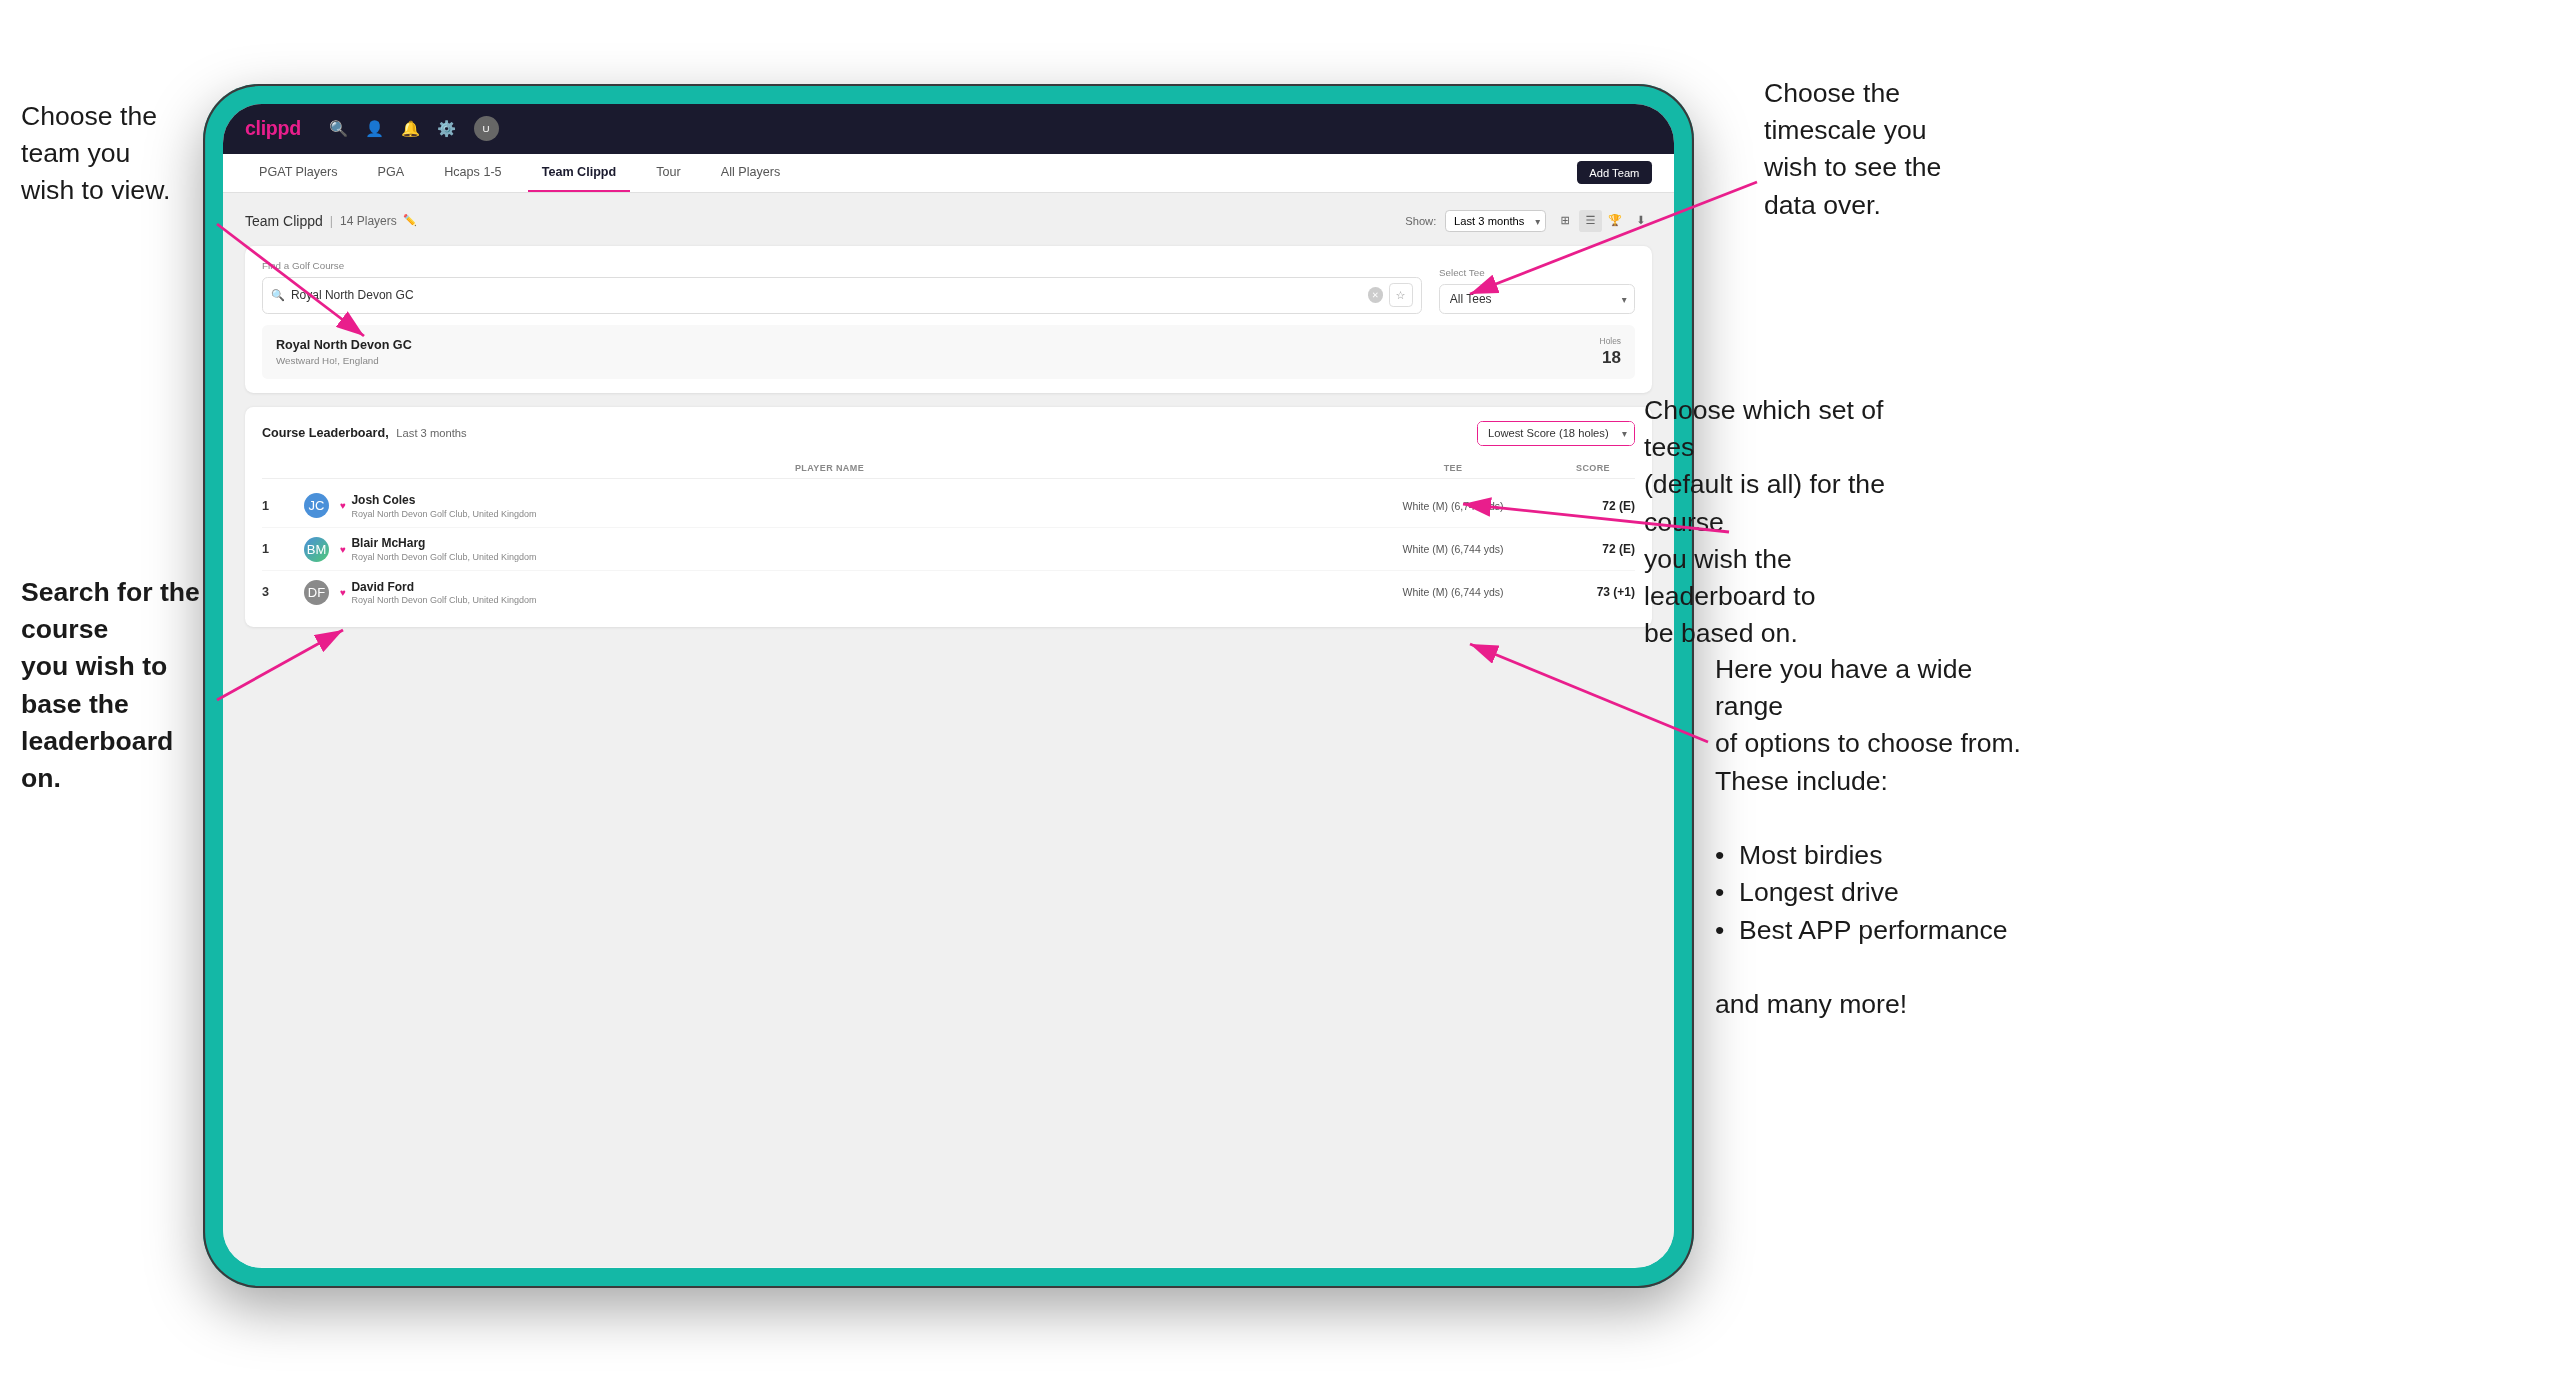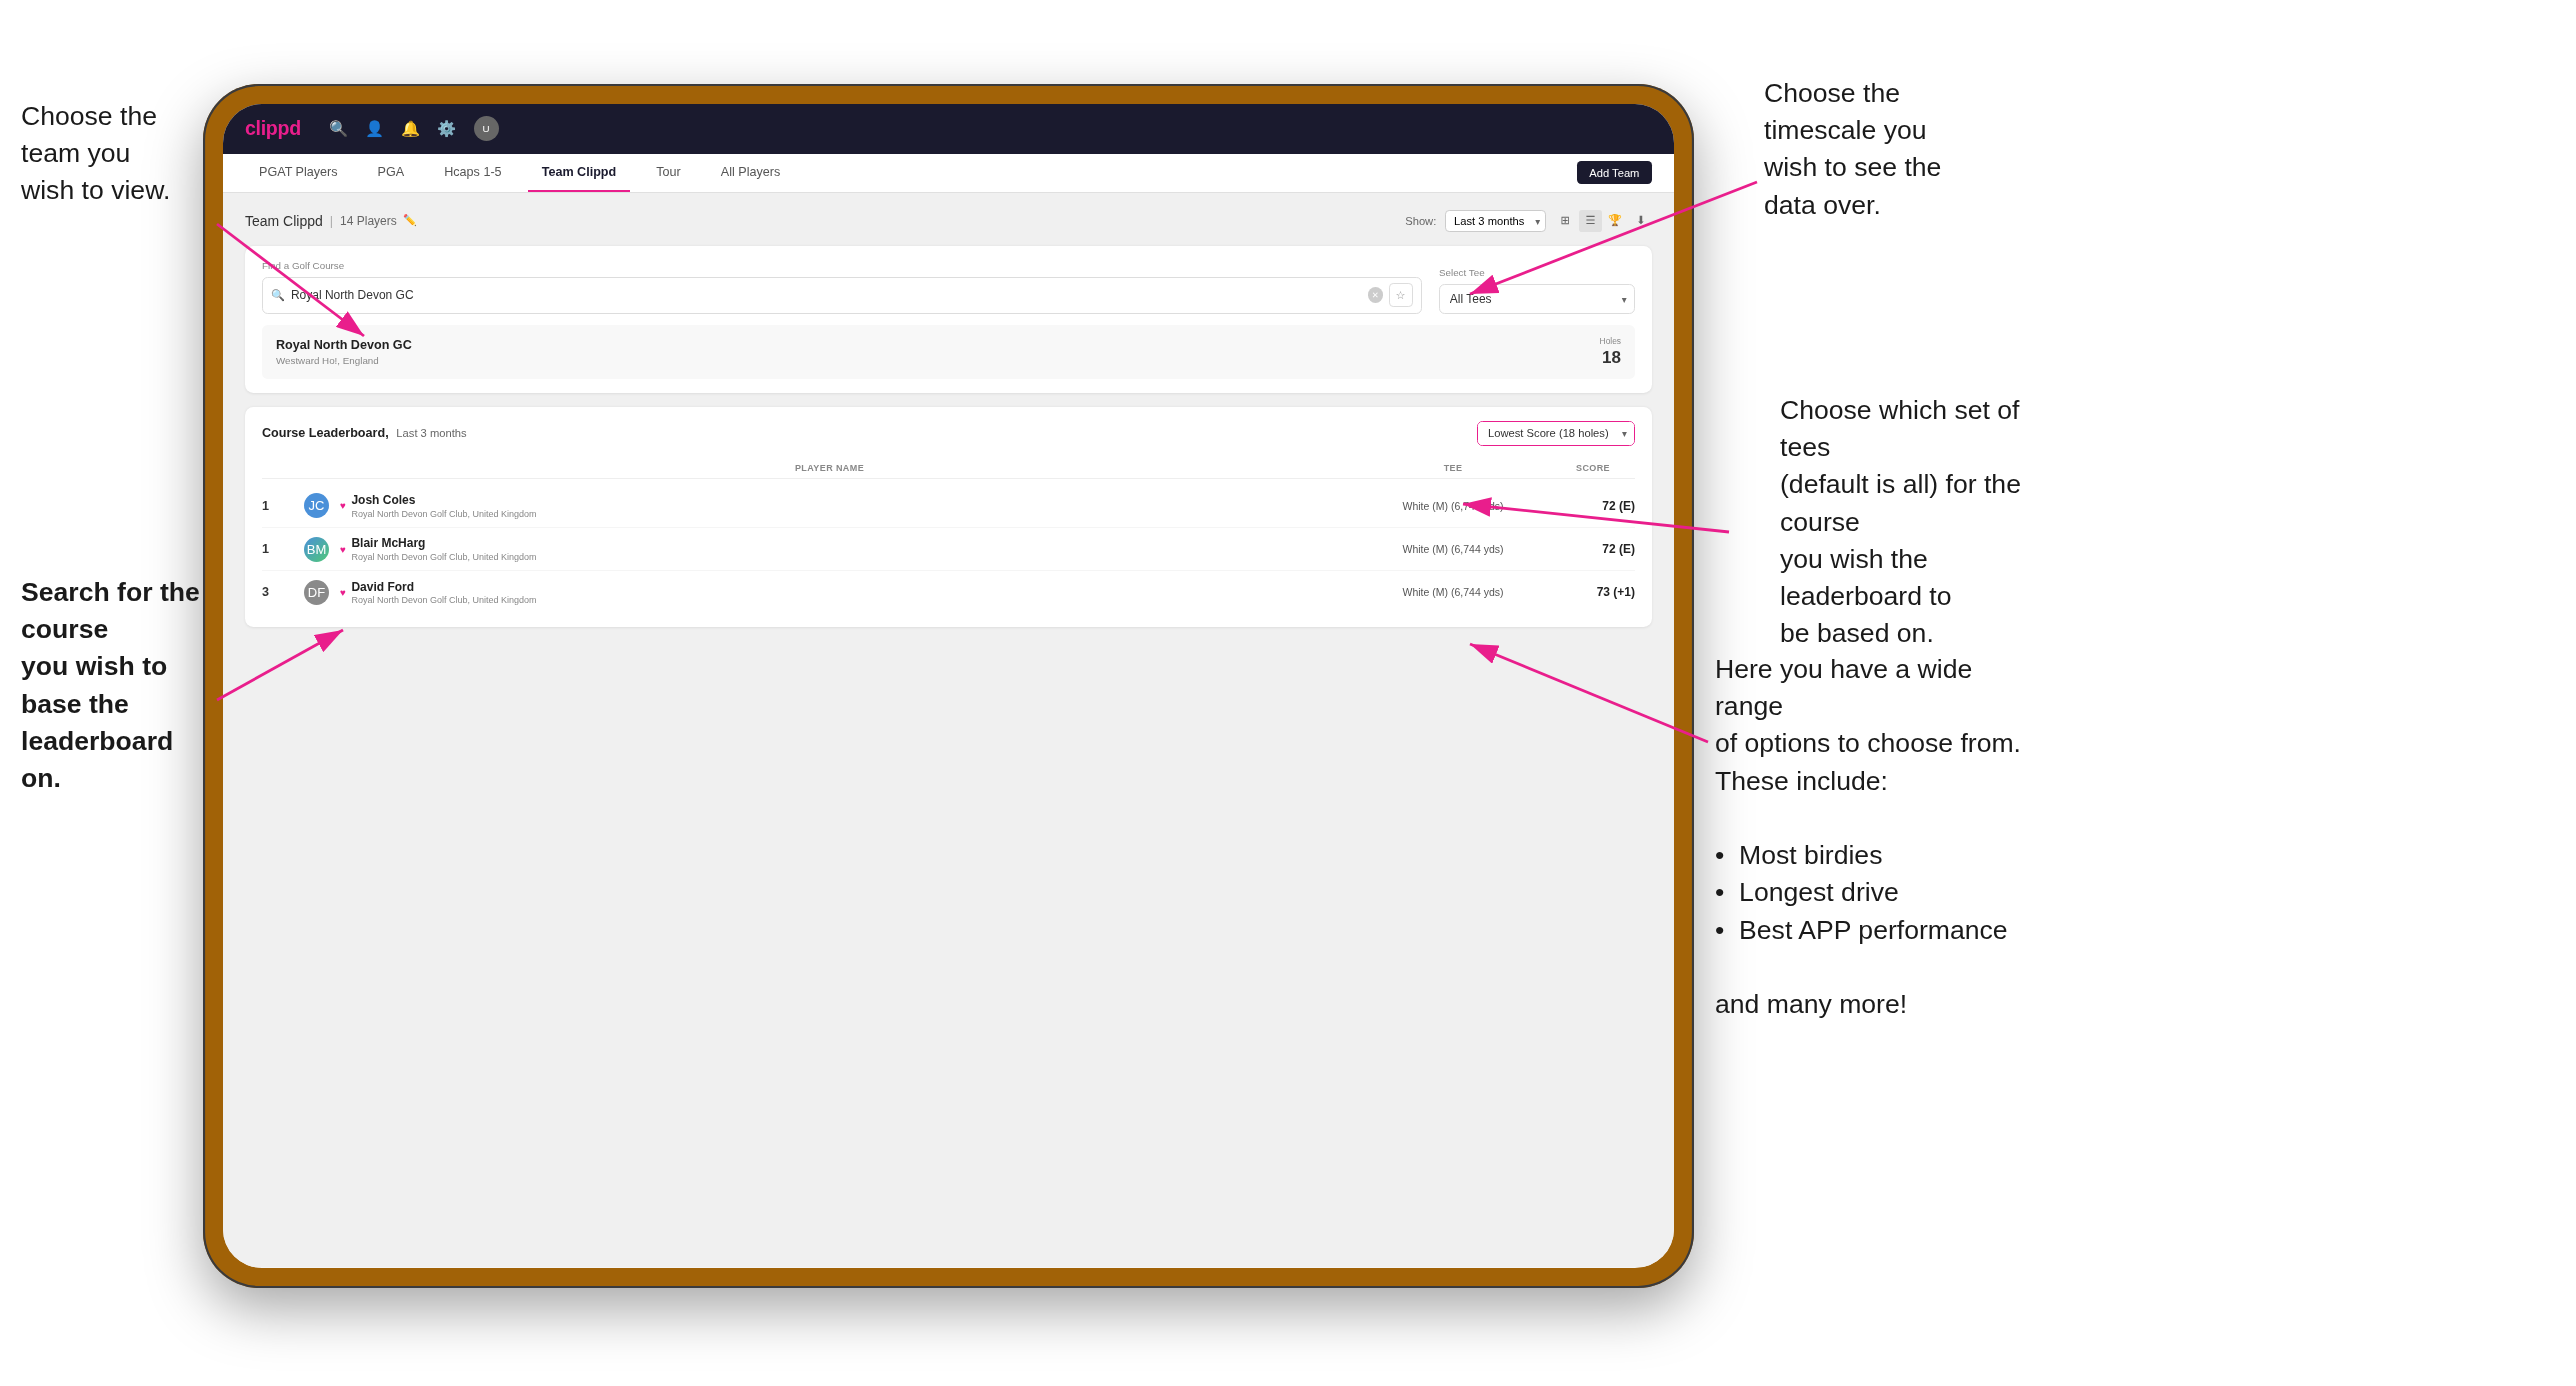--- a/index.html
+++ b/index.html
@@ -21,21 +21,21 @@
       font-weight: 400;
     }
 
     
     .tablet-frame {
       position: absolute;
       left: 203px;
       top: 84px;
       width: 1491px;
       height: 1204px;
-      background: #a16207;
+      background: #14b8a6;
       border-radius: 56px;
       box-shadow: 0 21px 56px rgba(0,0,0,0.35), inset 0 0 0 2.1px #3a3a3c;
     }
 
     .tablet-screen {
       position: absolute;
       left: 19.6px;
       top: 19.6px;
       right: 19.6px;
       bottom: 19.6px;
@@ -731,21 +731,21 @@
     </div>
   </div>
 </div>
 
 <div class="annotation ann-top-left">Choose the team you<br>wish to view.</div>
 
 <div class="annotation ann-bottom-left">Search for the course<br>you wish to base the<br>leaderboard on.</div>
 
 <div class="annotation ann-top-right" style="left:1764px; top:75px;">Choose the timescale you<br>wish to see the data over.</div>
 
-<div class="annotation ann-middle-right" style="left:1780px; top:392px;">Choose which set of tees<br>(default is all) for the course<br>you wish the leaderboard to<br>be based on.</div>
+<div class="annotation ann-middle-right" style="left:1644px; top:392px;">Choose which set of tees<br>(default is all) for the course<br>you wish the leaderboard to<br>be based on.</div>
 
 <div class="annotation" style="left:1715px; top:651px; max-width:308px; font-size:26.6px;">
   Here you have a wide range<br>of options to choose from.<br>These include:<br><br>
   •&nbsp; Most birdies<br>
   •&nbsp; Longest drive<br>
   •&nbsp; Best APP performance<br><br>
   and many more!
 </div>
 
 <svg class="arrows-overlay" xmlns="http://www.w3.org/2000/svg" viewBox="0 0 3680 1980" width="2576" height="1386">

